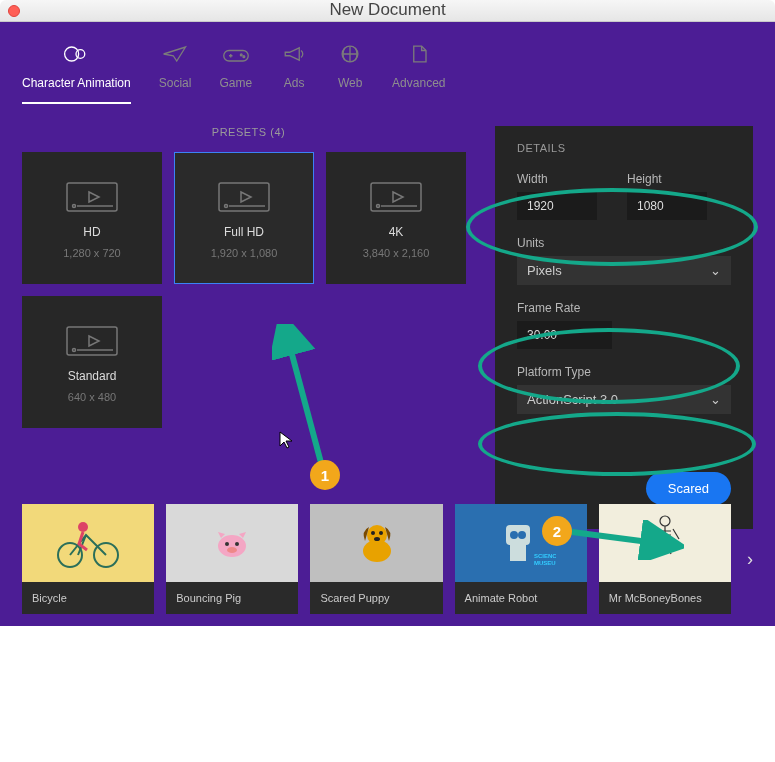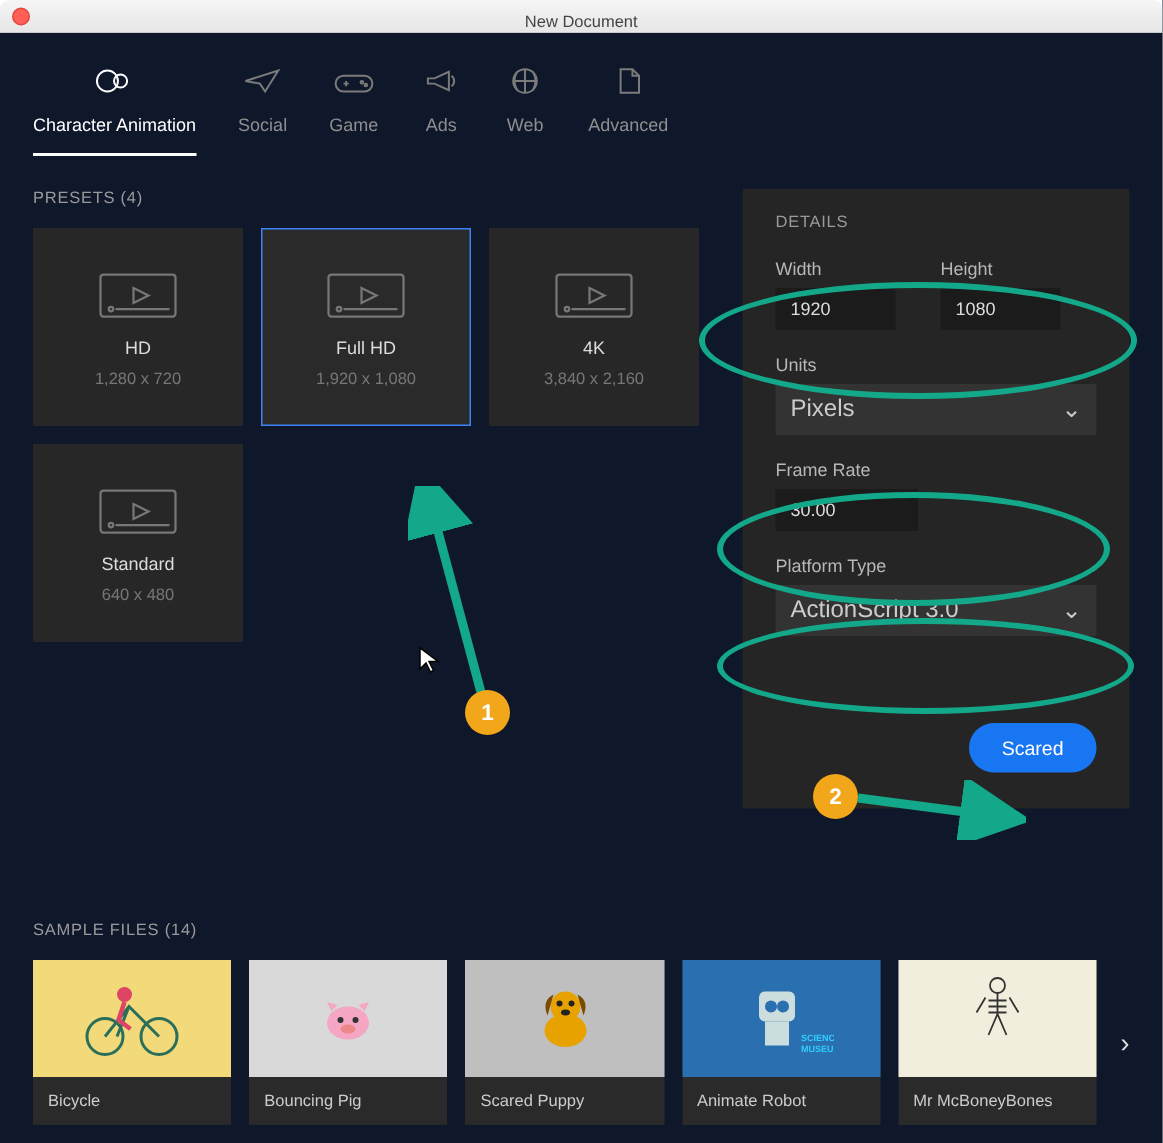--- a/index.html
+++ b/index.html
@@ -10,39 +10,39 @@
     height: 762px;
     position: relative;
     overflow: hidden;
   }
   .titlebar {
     height: 22px;
     background: linear-gradient(#f6f6f6, #e6e6e6);
     border-bottom: 1px solid #c9c9c9;
     border-top-left-radius: 6px;
     border-top-right-radius: 6px;
-    font-size: 11px;
+    font-size: 17px;
     color: #444;
     display: flex;
-    align-items: flex-end;
+    align-items: flex-start;
     position: relative;
   }
   .titlebar .traffic {
     position: absolute;
     left: 8px;
     top: 5px;
     width: 12px; height: 12px;
     border-radius: 50%;
     background: #ff5f56;
     border: 0.5px solid #e0443e;
   }
   .titlebar .title { margin: 0 auto; }
   .app {
-    background: #0f172a;
-    height: 740px;
+    background: #4c1d95;
+    height: 604px;
     width: 100%;
     color: #ccc;
     position: relative;
   }
   .tabs {
     display: flex;
     gap: 28px;
     padding: 20px 22px 0 22px;
   }
   .tab {
@@ -60,21 +60,21 @@
     color: #fff;
     border-bottom: 2px solid #fff;
   }
   .tab svg, .tab .icon { width: 28px; height: 24px; stroke: #7b7b7b; fill: none; stroke-width: 1.5; }
   .tab.active svg { stroke: #fff; }
   .content {
     display: flex;
     padding: 22px 22px 0 22px;
     gap: 20px;
   }
-  .presets { flex: 1; }
+  .presets { flex: 1; text-align: center; }
   .section-label {
     font-size: 11px;
     letter-spacing: 0.5px;
     color: #9a9a9a;
     margin-bottom: 14px;
   }
   .preset-grid {
     display: grid;
     grid-template-columns: repeat(3, 140px);
     gap: 12px;
@@ -113,21 +113,21 @@
     color: #ddd;
     font-size: 12px;
     padding: 7px 10px;
     width: 80px;
     outline: none;
   }
   .input.wide { width: 95px; }
   .select {
     background: #333;
     color: #ccc;
-    font-size: 16px;
+    font-size: 13px;
     padding: 7px 10px;
     display: flex;
     justify-content: space-between;
     align-items: center;
     cursor: pointer;
   }
   .select.wide { width: 214px; }
   .create-btn {
     background: #1976f2;
     color: #fff;
@@ -332,21 +332,20 @@
         <div class="select wide">
           <span>ActionScript 3.0</span>
           <span>⌄</span>
         </div>
       </div>
       <button class="create-btn">Scared</button>
     </div>
   </div>
 
   <div class="samples">
-    <div class="section-label">SAMPLE FILES (14)</div>
     <div class="sample-strip">
       <div class="sample-card">
         <div class="thumb" style="background:#f2d97a">
           <svg width="80" height="60" viewBox="0 0 80 60">
             <circle cx="22" cy="42" r="12" fill="none" stroke="#2b6f5a" stroke-width="2"></circle>
             <circle cx="58" cy="42" r="12" fill="none" stroke="#2b6f5a" stroke-width="2"></circle>
             <path d="M22 42 L38 22 L58 42 M38 22 L30 42" stroke="#2b6f5a" stroke-width="2" fill="none"></path>
             <circle cx="35" cy="14" r="5" fill="#d46"></circle>
             <path d="M35 19 l-4 12 l8 6" stroke="#d46" stroke-width="3" fill="none"></path>
           </svg>

